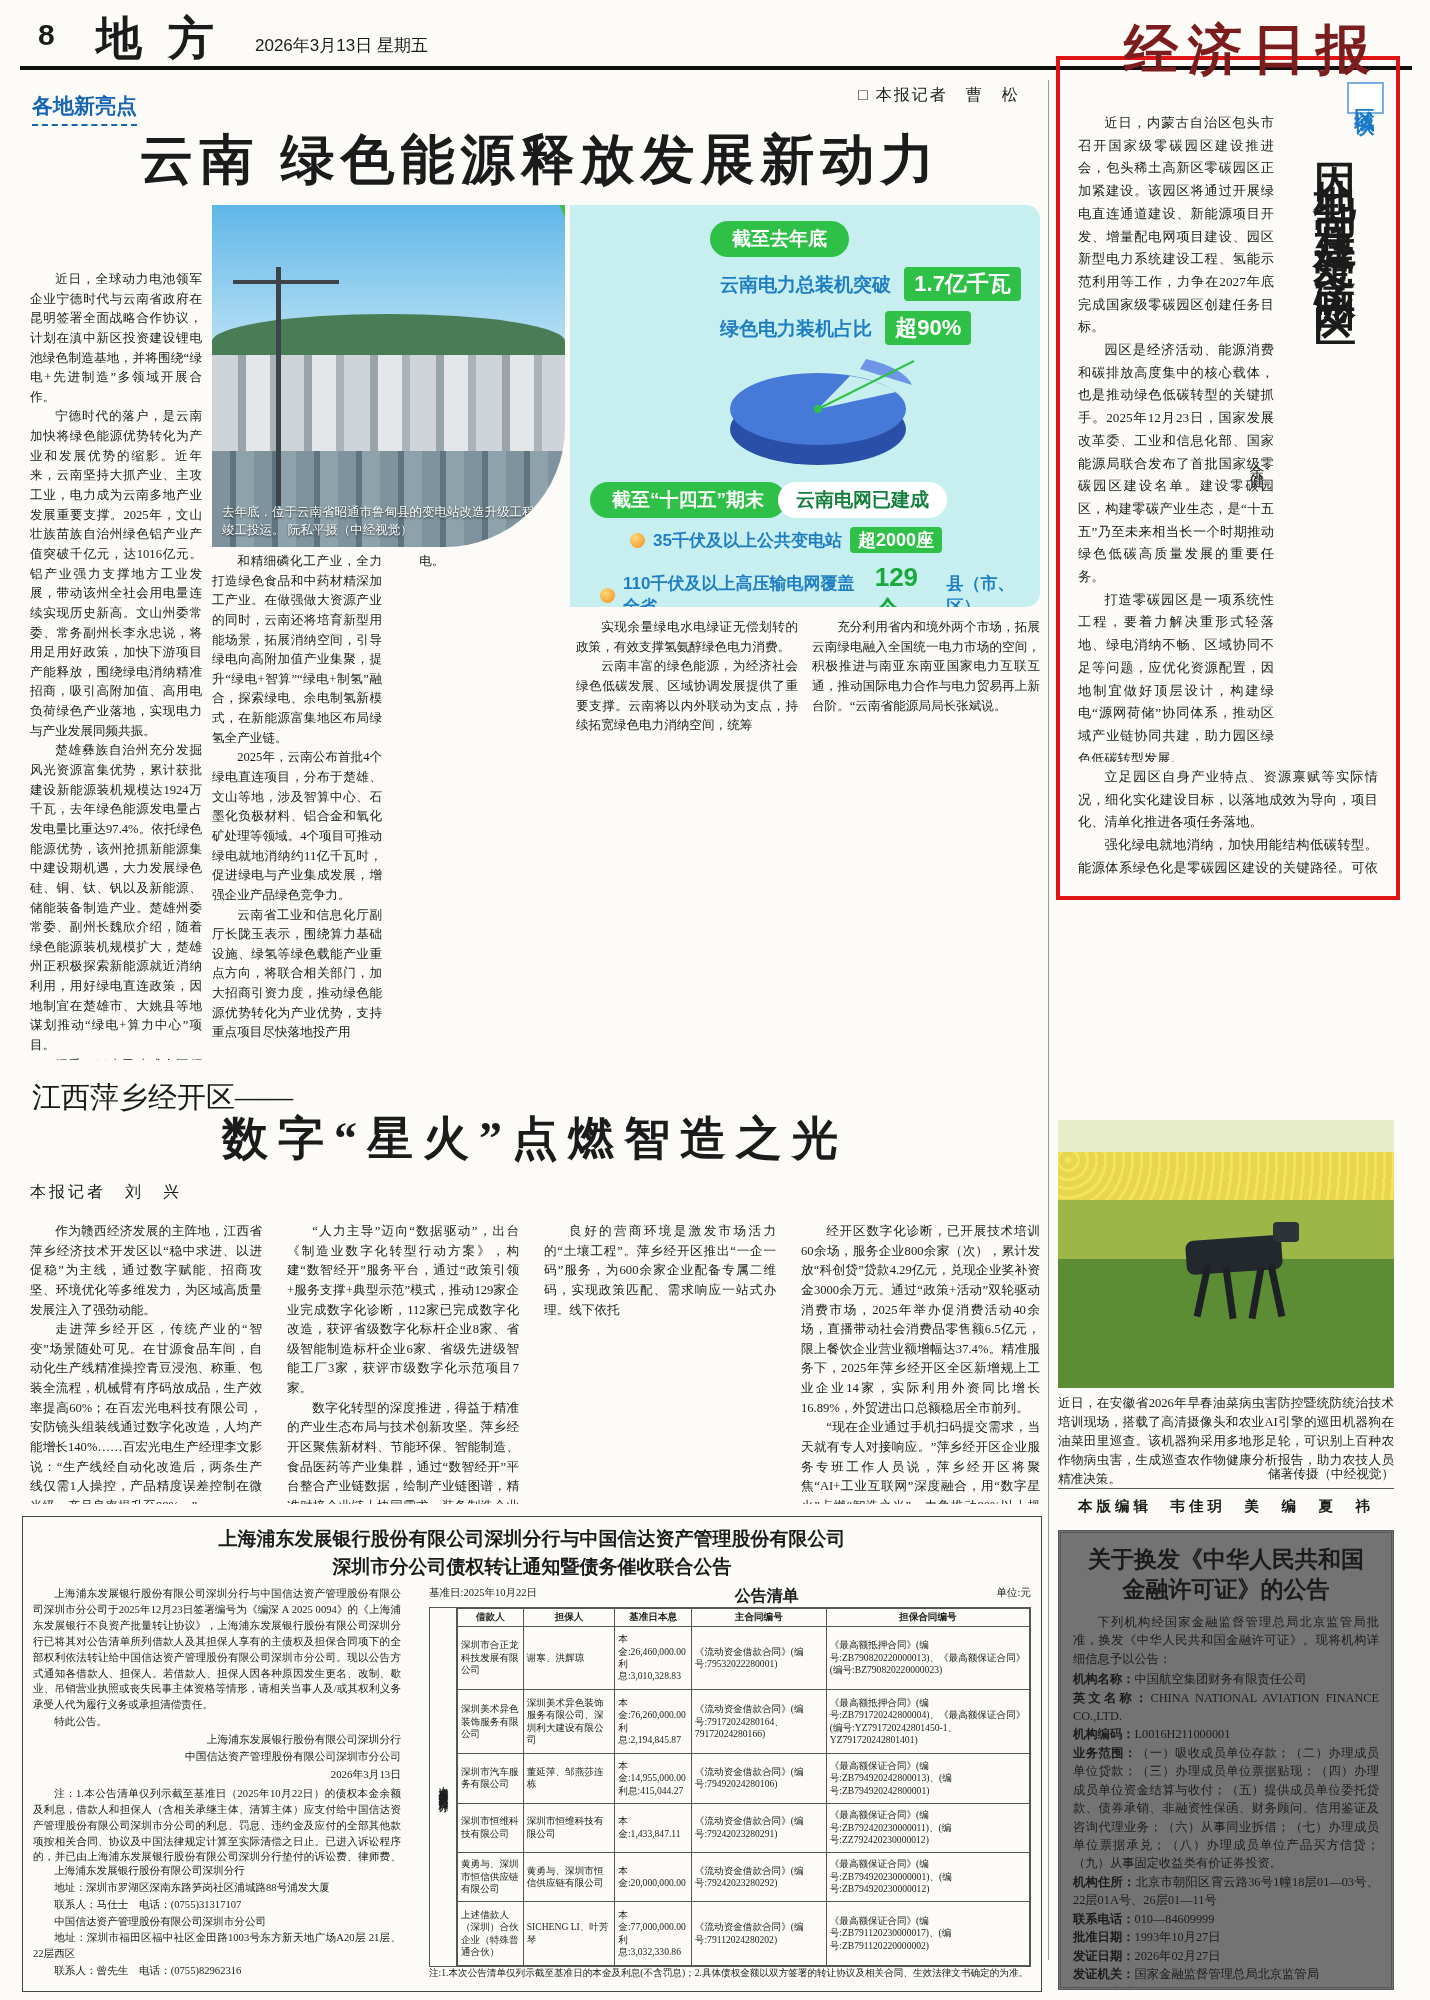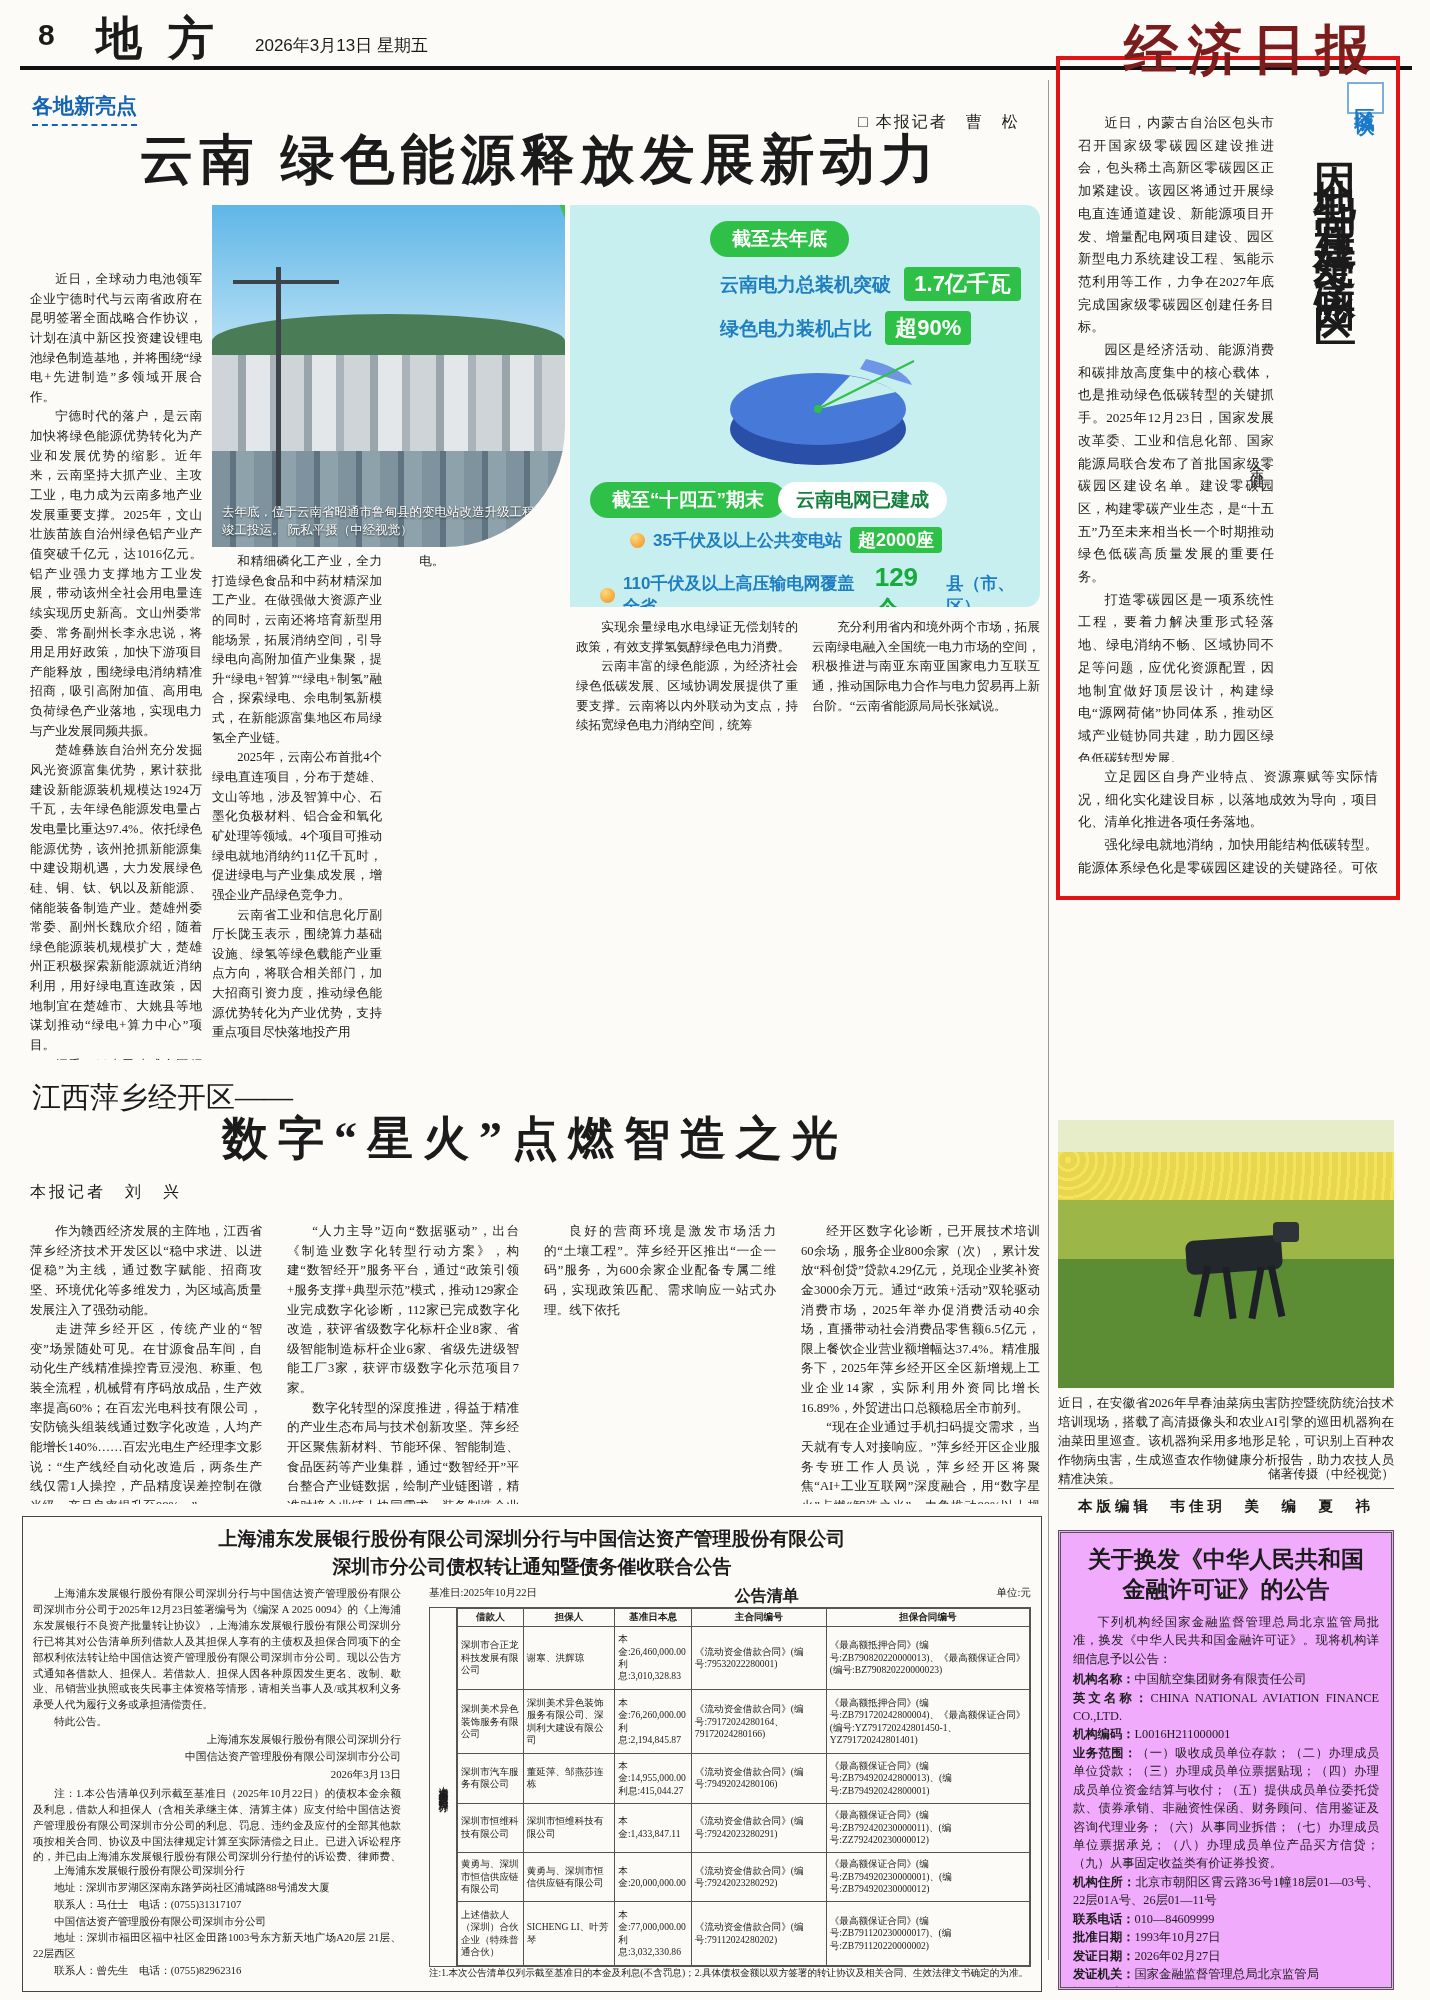--- a/index.html
+++ b/index.html
@@ -75,41 +75,41 @@
   .rphoto{overflow:hidden;background:linear-gradient(#e7ecc9 0 12%,#e8d64d 12% 30%,#9db648 30% 52%,#5c8c33 52% 100%);}
   .rphoto .flowers{position:absolute;left:0;right:0;top:12%;height:18%;
       background:repeating-radial-gradient(circle at 10px 8px,#f3e35e 0 3px,transparent 3px 9px);}
   .robot-body{position:absolute;left:38%;top:44%;width:96px;height:34px;background:#23282c;border-radius:8px;transform:rotate(-4deg);}
   .robot-head{position:absolute;left:64%;top:38%;width:26px;height:20px;background:#2e3338;border-radius:4px;}
   .robot-leg{position:absolute;width:7px;height:52px;background:#1d2125;}
   .caption-sm{font-size:12.6px;line-height:1.5;text-align:justify;}
   .credit{text-align:right;font-size:12.6px;}
   .editors{font-size:14.5px;font-weight:bold;text-align:center;letter-spacing:4px;border-top:1px solid #555;padding-top:8px;}
   
-  .license{border:3px double #555;padding:12px 12px;overflow:hidden;background:#f0abfc;}
+  .license{border:3px double #555;padding:12px 12px;overflow:hidden;background:#737373;}
   .license-title{font-size:23px;font-weight:900;text-align:center;line-height:1.3;font-family:"Liberation Sans",sans-serif;}
   .lic-body{font-size:12.3px;line-height:1.5;text-align:justify;margin-top:8px;}
   .lic-intro{text-indent:2em;margin:0 0 2px 0;}
   .field{margin:0;}
   .f-label{font-weight:bold;}
   .thin-vrule{width:1px;background:#999;}
 </style>
 </head>
 <body>
 
 <div class="page">
 
   <div class="abs pageno" style="left:38px;top:18px;">8</div>
   <div class="abs section-name" style="left:96px;top:8px;">地方</div>
   <div class="abs date" style="left:255px;top:34px;">2026年3月13日  星期五</div>
   <div class="abs masthead" style="left:1124px;top:14px;">经济日报</div>
   <div class="abs head-rule" style="left:20px;top:66px;width:1392px;"></div>
 
   <div class="abs kicker" style="left:32px;top:92px;">各地新亮点</div>
-  <div class="abs byline" style="left:858px;top:112px;">
+  <div class="abs byline" style="left:858px;top:85px;">
     <span>□</span>
     <span>本报记者　曹　松</span>
   </div>
   <div class="abs headline1" style="left:36px;top:124px;width:1008px;">云南 绿色能源释放发展新动力</div>
 
   <div class="abs col" style="left:30px;top:270px;width:172px;height:790px;">
       <p class="para">近日，全球动力电池领军企业宁德时代与云南省政府在昆明签署全面战略合作协议，计划在滇中新区投资建设锂电池绿色制造基地，并将围绕“绿电+先进制造”多领域开展合作。</p>
       <p class="para">宁德时代的落户，是云南加快将绿色能源优势转化为产业和发展优势的缩影。近年来，云南坚持大抓产业、主攻工业，电力成为云南多地产业发展重要支撑。2025年，文山壮族苗族自治州绿色铝产业产值突破千亿元，达1016亿元。铝产业强力支撑地方工业发展，带动该州全社会用电量连续实现历史新高。文山州委常委、常务副州长李永忠说，将用足用好政策，加快下游项目产能释放，围绕绿电消纳精准招商，吸引高附加值、高用电负荷绿色产业落地，实现电力与产业发展同频共振。</p>
       <p class="para">楚雄彝族自治州充分发掘风光资源富集优势，累计获批建设新能源装机规模达1924万千瓦，去年绿色能源发电量占发电量比重达97.4%。依托绿色能源优势，该州抢抓新能源集中建设期机遇，大力发展绿色硅、铜、钛、钒以及新能源、储能装备制造产业。楚雄州委常委、副州长魏欣介绍，随着绿色能源装机规模扩大，楚雄州正积极探索新能源就近消纳利用，用好绿电直连政策，因地制宜在楚雄市、大姚县等地谋划推动“绿电+算力中心”项目。</p>
       <p class="para">据悉，云南已建成全国领先的绿色能源体系，截至去年底，电力总装机突破1.7亿千瓦，绿色电力装机占比超90%，度电碳排放仅0.13千克。云南省发展改革委副主任梁金华说，随着新能源装机持续增长，电力供需形势发生变化，消纳方式需多元化，绿电价值有待综合提升。</p>

